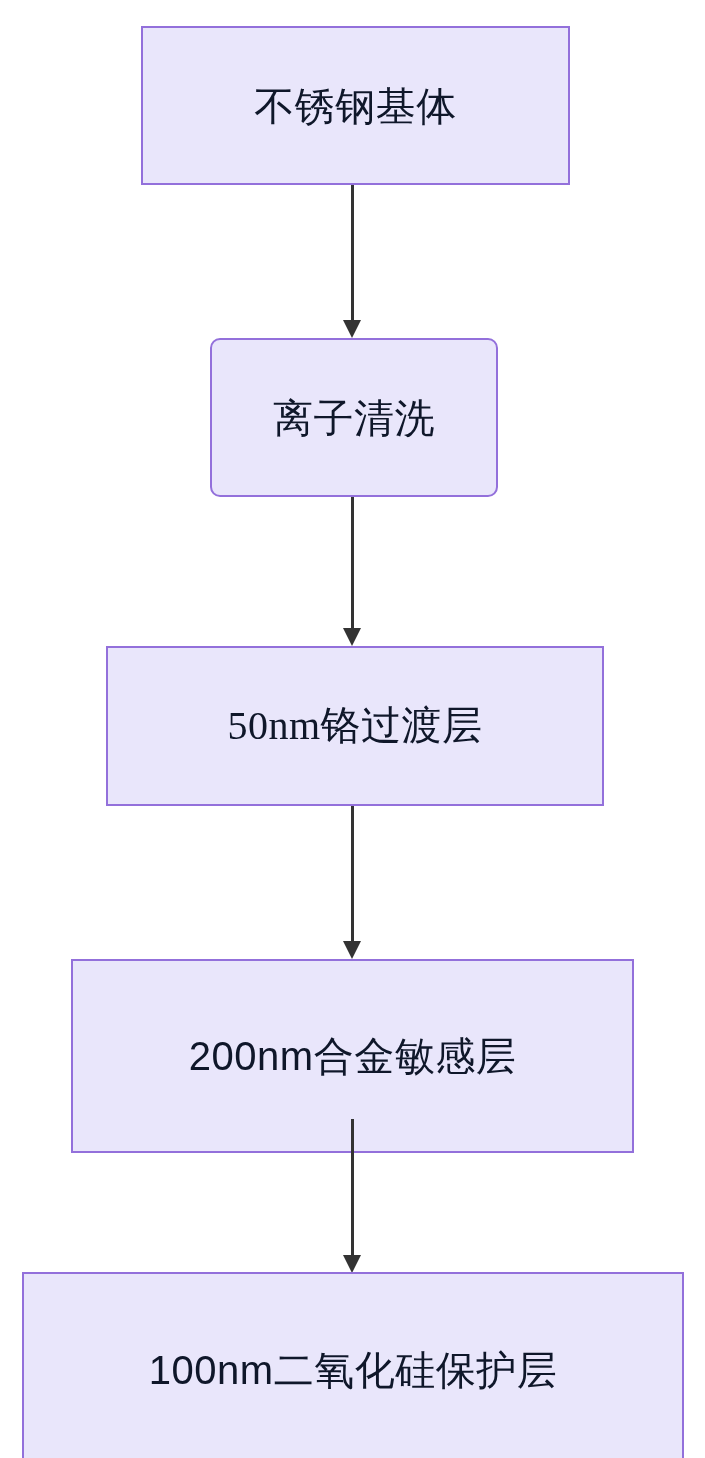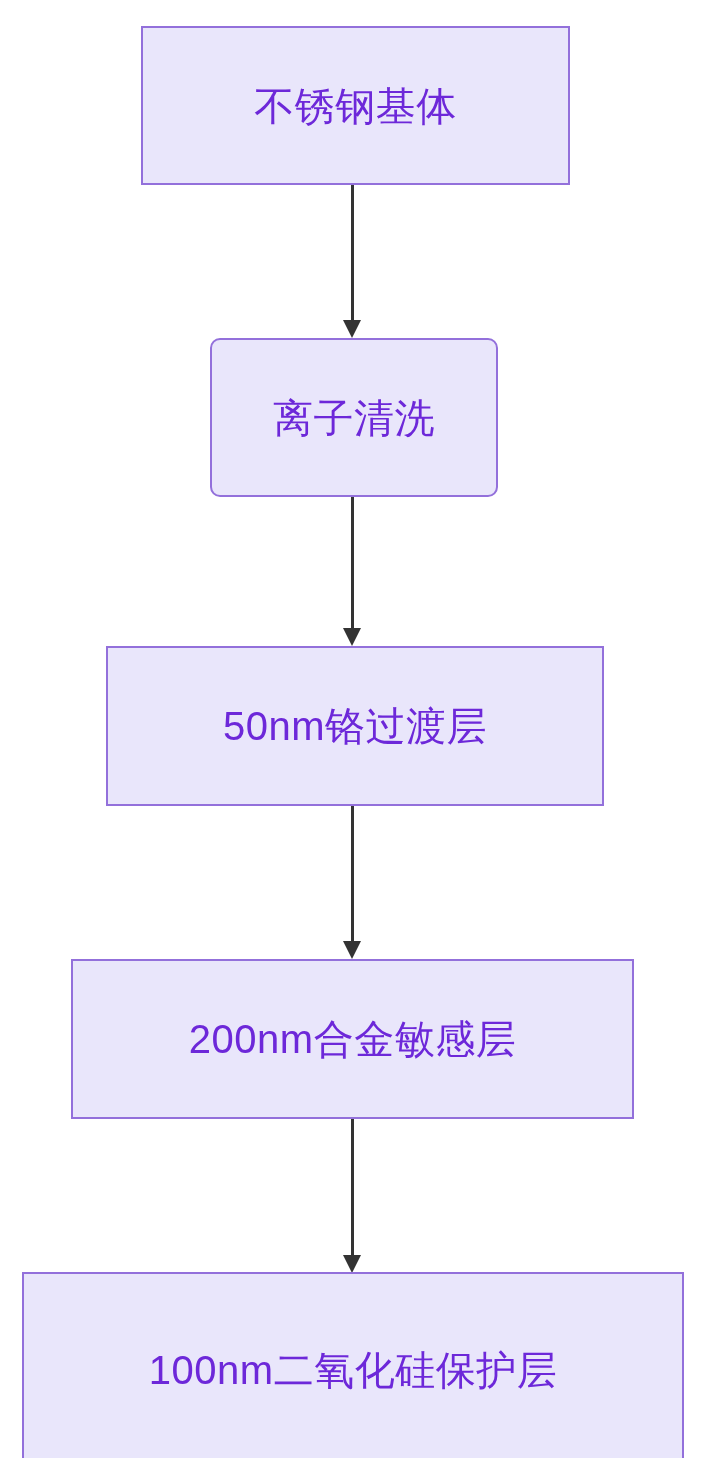--- a/index.html
+++ b/index.html
@@ -24,39 +24,39 @@
   }
 
   .node {
     position: absolute;
     box-sizing: border-box;
     background: #e9e6fb;
     border: 2.5px solid #9370db;
     display: flex;
     align-items: center;
     justify-content: center;
-    color: #6d28d9;
+    color: #0f172a;
     font-size: 40px;
     line-height: 1.1;
     letter-spacing: 0.5px;
     white-space: nowrap;
   }
   .node.rounded {
     border-radius: 10px;
   }
 
   .node-label {
     display: block;
   }
 
   
   #node-substrate      { left: 141px; top: 26px;   width: 429px; height: 159px; }
   #node-ion-clean      { left: 210px; top: 338px;  width: 288px; height: 159px; }
-  #node-chrome-layer   { left: 106px; top: 646px;  width: 498px; height: 160px; }
-  #node-alloy-layer    { left: 71px;  top: 959px;  width: 563px; height: 160px; }
+  #node-chrome-layer   { left: 106px; top: 646px;  width: 498px; height: 160px; font-family: Liberation Serif, serif; }
+  #node-alloy-layer    { left: 71px;  top: 959px;  width: 563px; height: 194px; }
   #node-silica-layer   { left: 22px;  top: 1272px; width: 662px; height: 196px; }
 
   
   .edge {
     position: absolute;
     left: 351px;
     width: 3px;
     background: #333333;
   }
   .edge-head {

